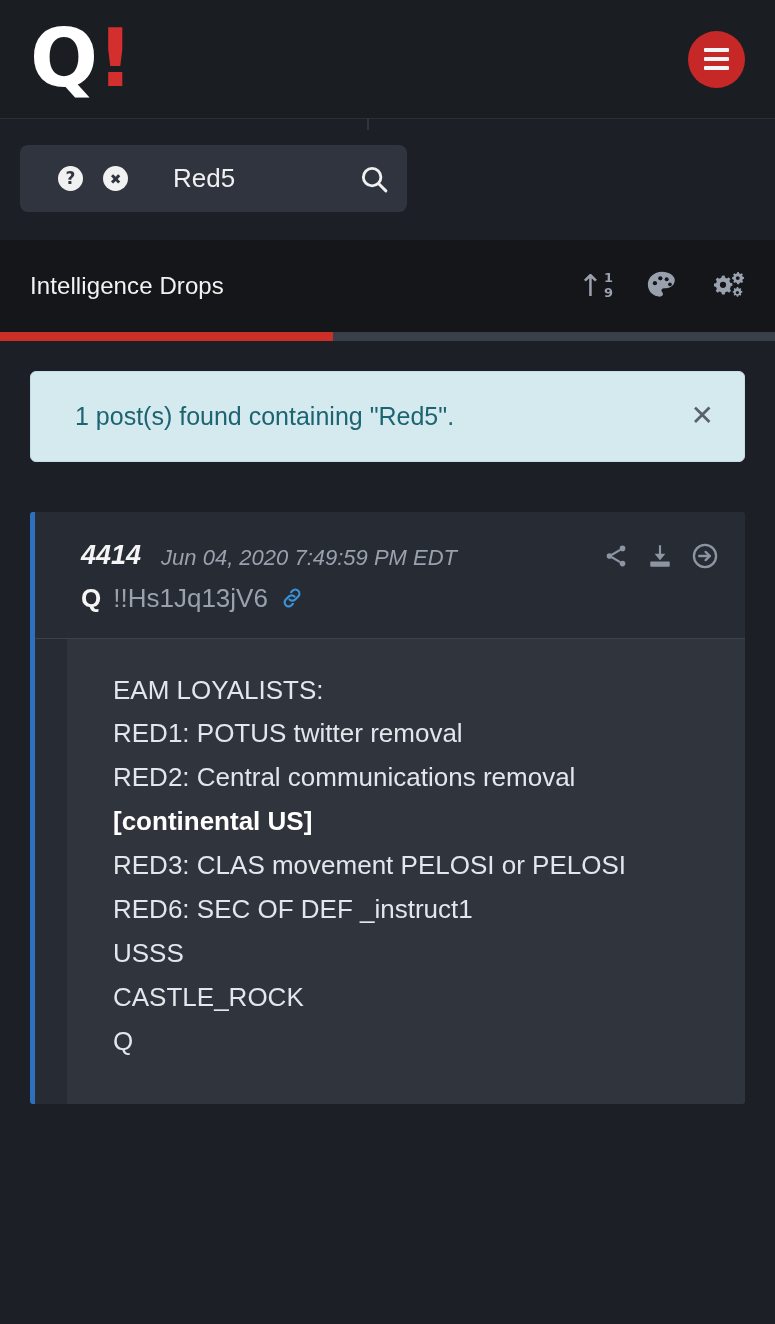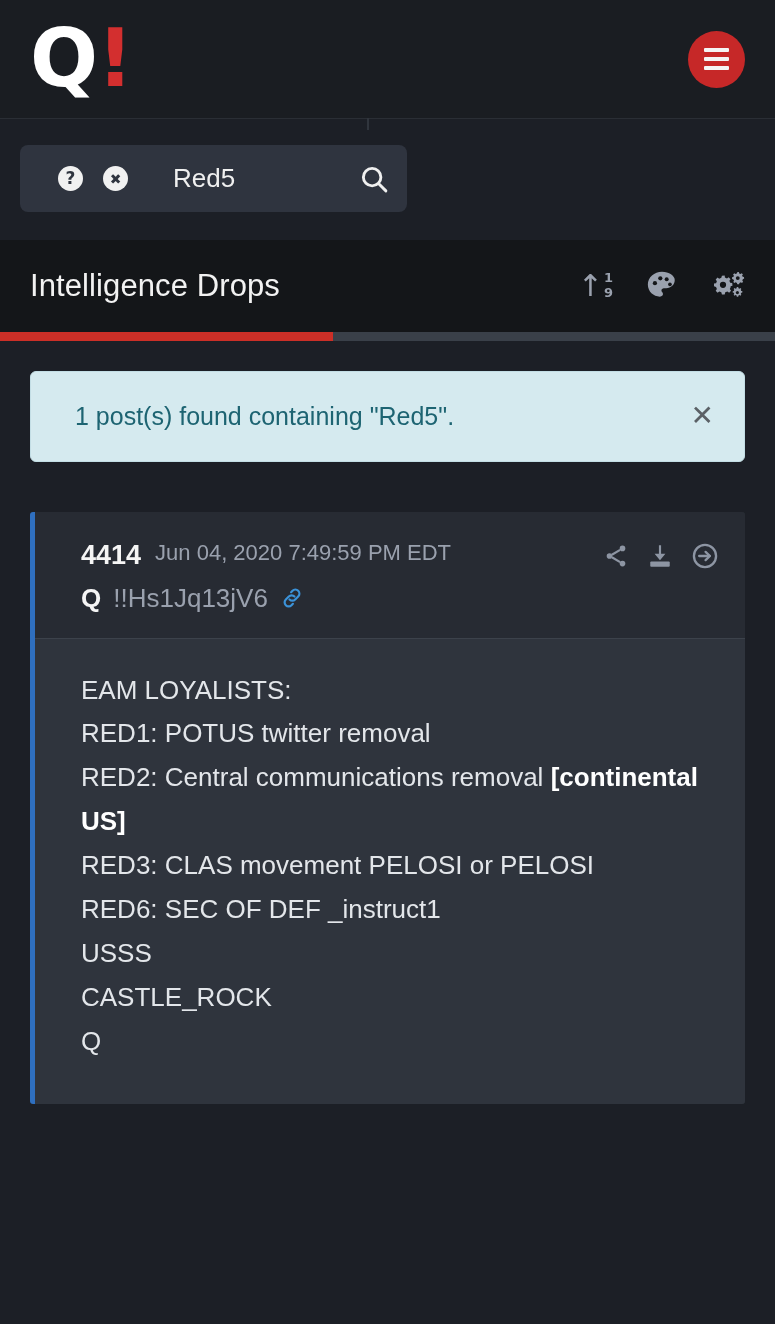--- a/index.html
+++ b/index.html
@@ -146,21 +146,21 @@
   
   .section-header {
     background: #141619;
     height: 92px;
     display: flex;
     align-items: center;
     justify-content: space-between;
     padding: 0 28px 0 30px;
   }
   .section-title {
-    font-size: 31px;
+    font-size: 24px;
     font-weight: 400;
     color: #f2f2f2;
     letter-spacing: 0.1px;
   }
   .section-tools {
     display: flex;
     align-items: center;
     gap: 32px;
   }
   .tool-icon {
@@ -238,22 +238,23 @@
     overflow: hidden;
   }
   .post-header {
     background: #272b33;
     padding: 28px 26px 24px 46px;
     border-bottom: 1px solid #3c424b;
     position: relative;
   }
   .post-meta-row {
     display: flex;
-    align-items: flex-start;
-    gap: 14px;
+    align-items: flex-end;
+    gap: 20px;
+    font-style: italic;
   }
   .post-number {
     font-size: 27px;
     font-weight: 700;
     color: #f5f5f5;
   }
   .post-date {
     font-size: 22px;
     color: #9aa1ae;
     font-weight: 400;
@@ -288,20 +289,21 @@
     color: #3b92d8;
     cursor: pointer;
     display: flex;
     align-items: center;
   }
 
   .post-body {
     background: #2f343d;
     padding: 30px 26px 40px 46px;
     min-height: 400px;
+    margin-left: 32px;
   }
   .post-text {
     font-size: 26px;
     line-height: 1.69;
     color: #e3e6ea;
     white-space: normal;
   }
   .post-text b { font-weight: 700; color: #ffffff; }
   .highlight {
     background: #d9342b;

